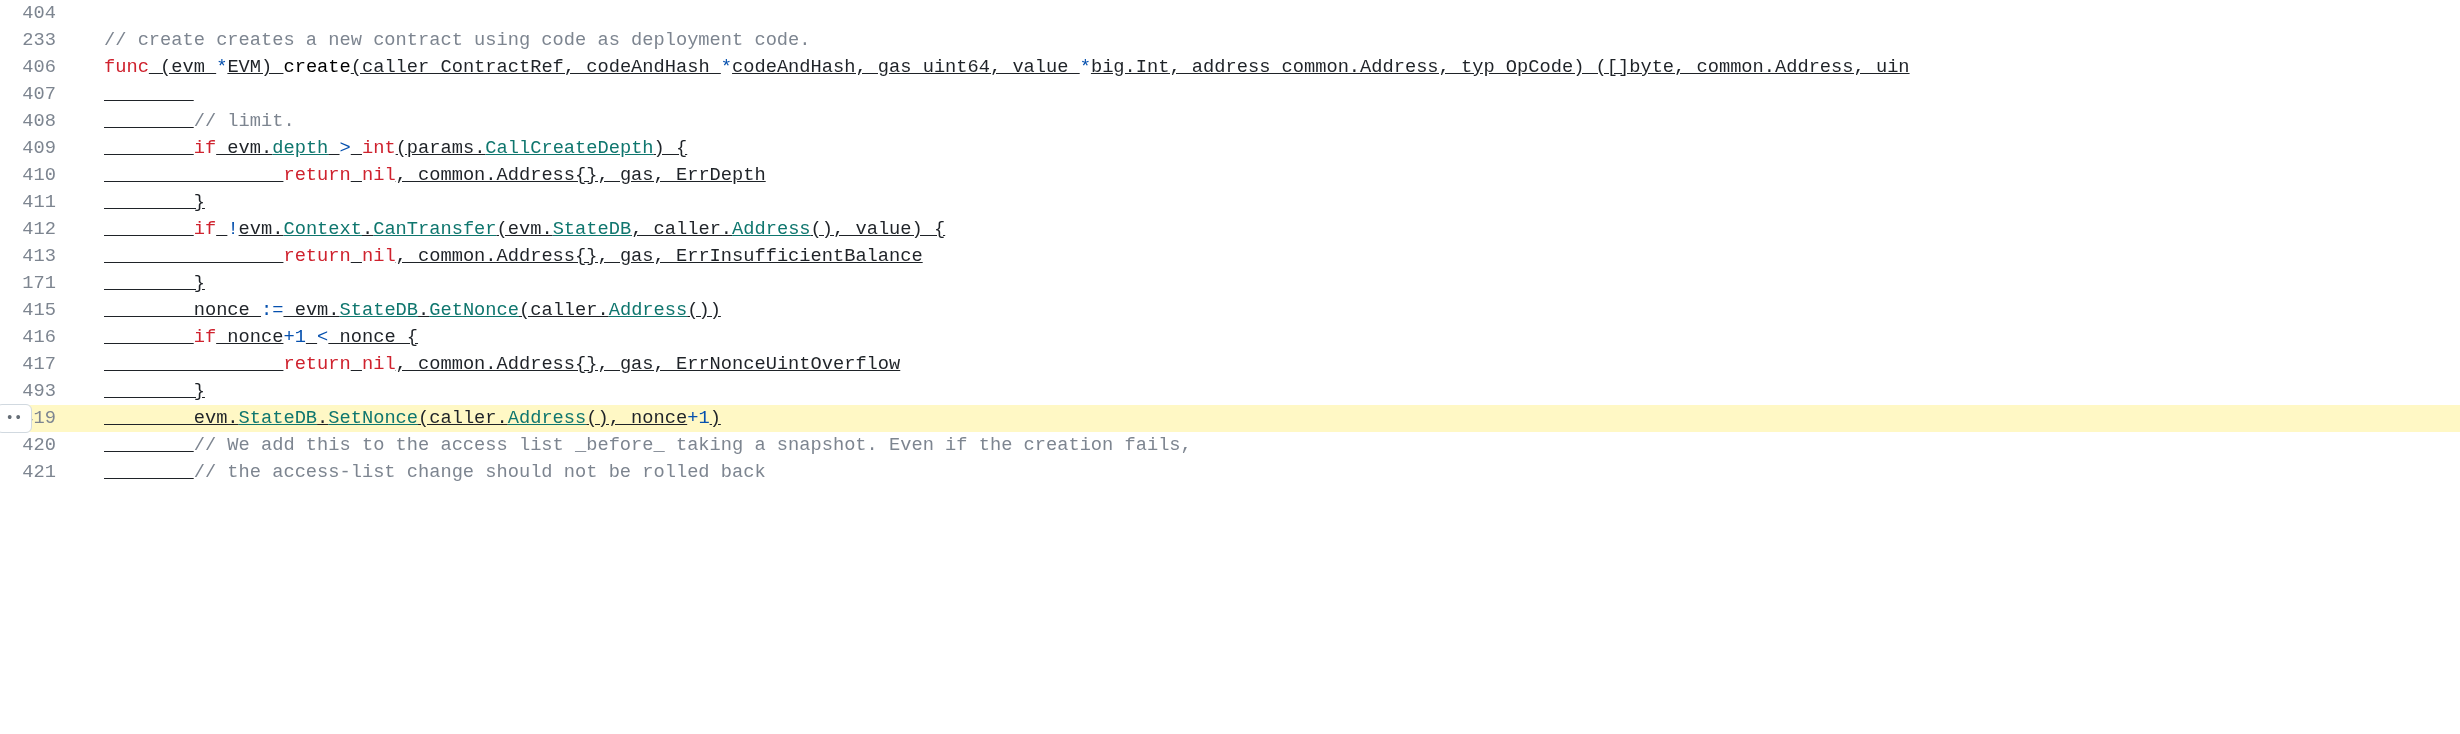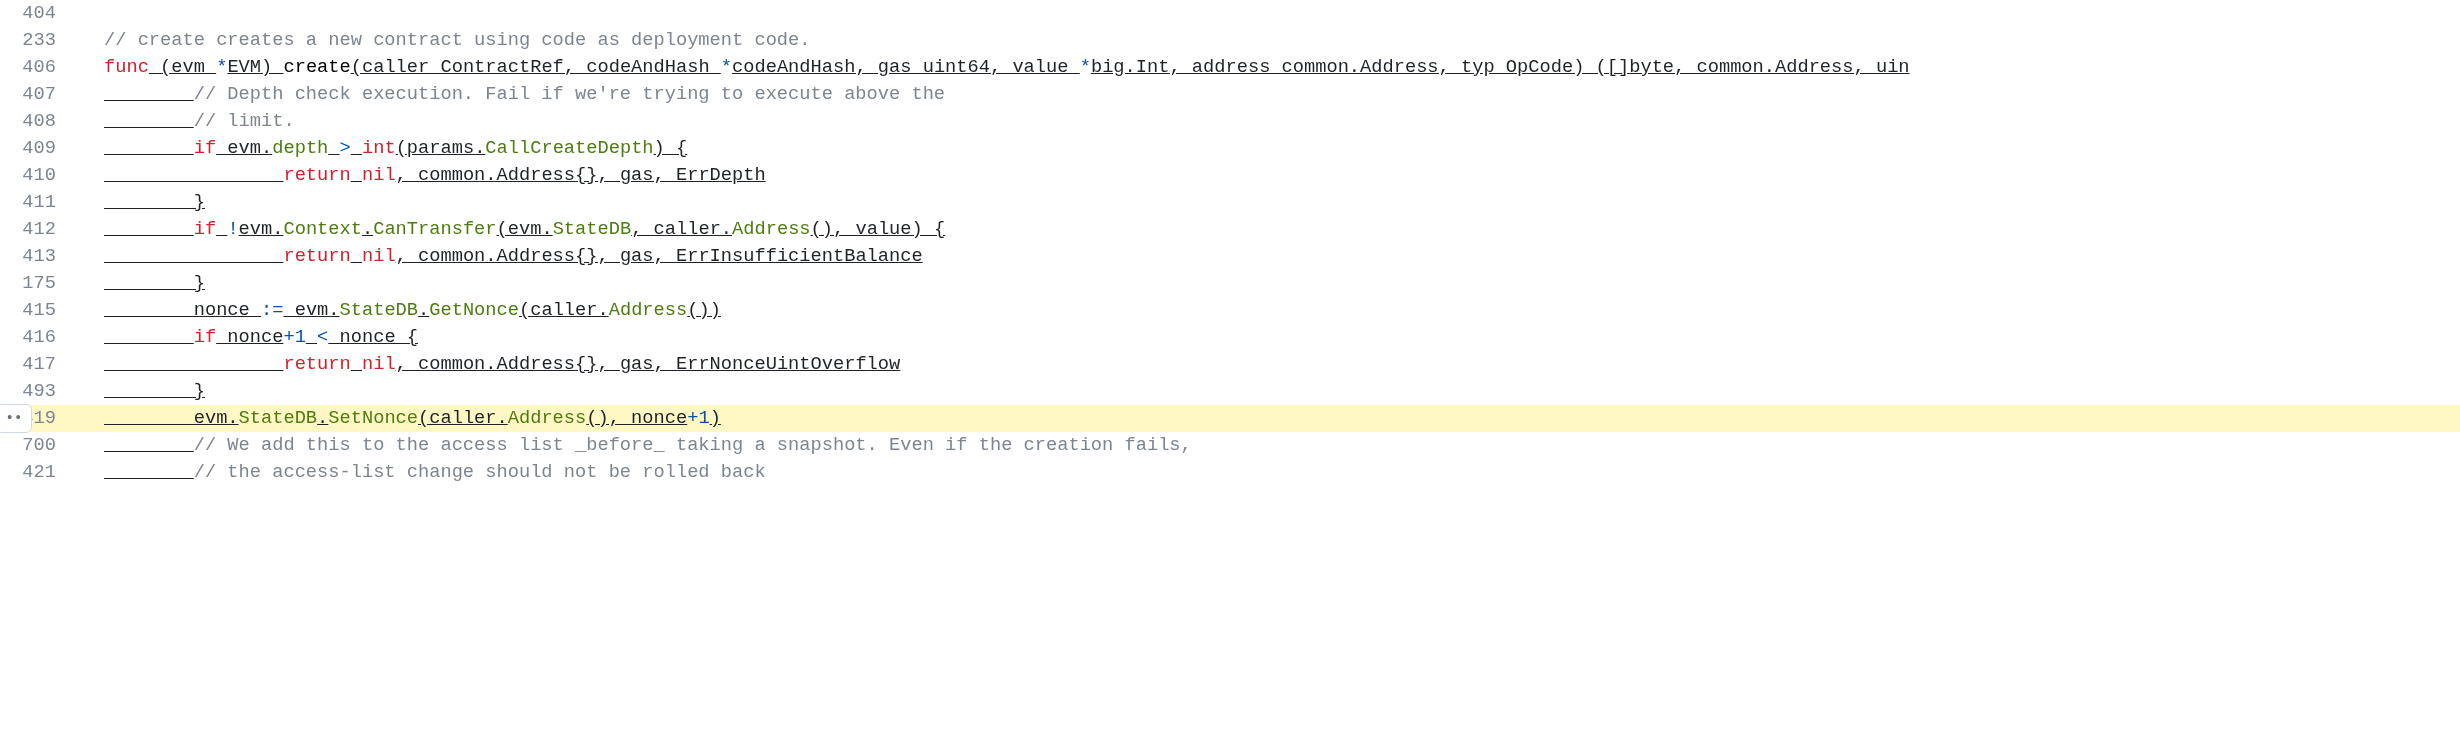--- a/index.html
+++ b/index.html
@@ -38,21 +38,21 @@
       position: relative;
     }
     .line-content {
       padding-left: 10px;
       flex: 1;
       overflow: hidden;
     }
     .comment { color: #7d8590; }
     .keyword { color: #cf222e; }
     .func-name { color: #000000; }
-    .type-name { color: #4d7c0f; }
+    .type-name { color: #0f766e; text-decoration: underline; }
     .operator { color: #0550ae; }
     .ident { color: #1f2328; text-decoration: underline; }
     .number { color: #0550ae; }
     .expand-marker {
       position: absolute;
       left: -4px;
       top: -1px;
       width: 36px;
       height: 29px;
       background: #ffffff;
@@ -75,29 +75,29 @@
     }
   </style>
 </head>
 <body>
 
 <div class="code-container">
   <div id="lines-host">
       <div class="code-line"><div class="line-number">404</div><div class="gutter-extra"></div><div class="line-content"></div></div>
       <div class="code-line"><div class="line-number">233</div><div class="gutter-extra"></div><div class="line-content"><span class="comment">// create creates a new contract using code as deployment code.</span></div></div>
       <div class="code-line"><div class="line-number">406</div><div class="gutter-extra"></div><div class="line-content"><span class="keyword">func</span><span class="ident"> (evm </span><span class="operator">*</span><span class="ident">EVM) </span><span class="func-name">create</span><span class="ident">(caller ContractRef, codeAndHash </span><span class="operator">*</span><span class="ident">codeAndHash, gas uint64, value </span><span class="operator">*</span><span class="ident">big.Int, address common.Address, typ OpCode) ([]byte, common.Address, uin</span></div></div>
-      <div class="code-line"><div class="line-number">407</div><div class="gutter-extra"></div><div class="line-content"><span class="ident">        </span><span class="comment">// Depth check execution. Fail if we're trying to execute above the</span></div></div>
+      <div class="code-line"><div class="line-number">407</div><div class="gutter-extra"></div><div class="line-content"><span class="ident">        </span></div></div>
       <div class="code-line"><div class="line-number">408</div><div class="gutter-extra"></div><div class="line-content"><span class="ident">        </span><span class="comment">// limit.</span></div></div>
       <div class="code-line"><div class="line-number">409</div><div class="gutter-extra"></div><div class="line-content"><span class="ident">        </span><span class="keyword">if</span><span class="ident"> evm.</span><span class="type-name">depth</span><span class="ident"> </span><span class="operator">&gt;</span><span class="ident"> </span><span class="keyword">int</span><span class="ident">(params.</span><span class="type-name">CallCreateDepth</span><span class="ident">) {</span></div></div>
       <div class="code-line"><div class="line-number">410</div><div class="gutter-extra"></div><div class="line-content"><span class="ident">                </span><span class="keyword">return</span><span class="ident"> </span><span class="keyword">nil</span><span class="ident">, common.Address{}, gas, ErrDepth</span></div></div>
       <div class="code-line"><div class="line-number">411</div><div class="gutter-extra"></div><div class="line-content"><span class="ident">        }</span></div></div>
       <div class="code-line"><div class="line-number">412</div><div class="gutter-extra"></div><div class="line-content"><span class="ident">        </span><span class="keyword">if</span><span class="ident"> </span><span class="operator">!</span><span class="ident">evm.</span><span class="type-name">Context</span><span class="ident">.</span><span class="type-name">CanTransfer</span><span class="ident">(evm.</span><span class="type-name">StateDB</span><span class="ident">, caller.</span><span class="type-name">Address</span><span class="ident">(), value) {</span></div></div>
       <div class="code-line"><div class="line-number">413</div><div class="gutter-extra"></div><div class="line-content"><span class="ident">                </span><span class="keyword">return</span><span class="ident"> </span><span class="keyword">nil</span><span class="ident">, common.Address{}, gas, ErrInsufficientBalance</span></div></div>
-      <div class="code-line"><div class="line-number">175</div><div class="gutter-extra"></div><div class="line-content"><span class="ident">        }</span></div></div>
+      <div class="code-line"><div class="line-number">171</div><div class="gutter-extra"></div><div class="line-content"><span class="ident">        }</span></div></div>
       <div class="code-line"><div class="line-number">415</div><div class="gutter-extra"></div><div class="line-content"><span class="ident">        nonce </span><span class="operator">:=</span><span class="ident"> evm.</span><span class="type-name">StateDB</span><span class="ident">.</span><span class="type-name">GetNonce</span><span class="ident">(caller.</span><span class="type-name">Address</span><span class="ident">())</span></div></div>
       <div class="code-line"><div class="line-number">416</div><div class="gutter-extra"></div><div class="line-content"><span class="ident">        </span><span class="keyword">if</span><span class="ident"> nonce</span><span class="operator">+</span><span class="number">1</span><span class="ident"> </span><span class="operator">&lt;</span><span class="ident"> nonce {</span></div></div>
       <div class="code-line"><div class="line-number">417</div><div class="gutter-extra"></div><div class="line-content"><span class="ident">                </span><span class="keyword">return</span><span class="ident"> </span><span class="keyword">nil</span><span class="ident">, common.Address{}, gas, ErrNonceUintOverflow</span></div></div>
       <div class="code-line"><div class="line-number">493</div><div class="gutter-extra"></div><div class="line-content"><span class="ident">        }</span></div></div>
       <div class="code-line highlighted"><div class="line-number">419<div class="expand-marker">••</div></div><div class="gutter-extra"><div class="highlight-border"></div></div><div class="line-content"><span class="ident">        evm.</span><span class="type-name">StateDB</span><span class="ident">.</span><span class="type-name">SetNonce</span><span class="ident">(caller.</span><span class="type-name">Address</span><span class="ident">(), nonce</span><span class="operator">+</span><span class="number">1</span><span class="ident">)</span></div></div>
-      <div class="code-line"><div class="line-number">700</div><div class="gutter-extra"></div><div class="line-content"><span class="ident">        </span><span class="comment">// We add this to the access list _before_ taking a snapshot. Even if the creation fails,</span></div></div>
+      <div class="code-line"><div class="line-number">420</div><div class="gutter-extra"></div><div class="line-content"><span class="ident">        </span><span class="comment">// We add this to the access list _before_ taking a snapshot. Even if the creation fails,</span></div></div>
       <div class="code-line"><div class="line-number">421</div><div class="gutter-extra"></div><div class="line-content"><span class="ident">        </span><span class="comment">// the access-list change should not be rolled back</span></div></div>
     </div>
 </div>
 
 </body></html>

